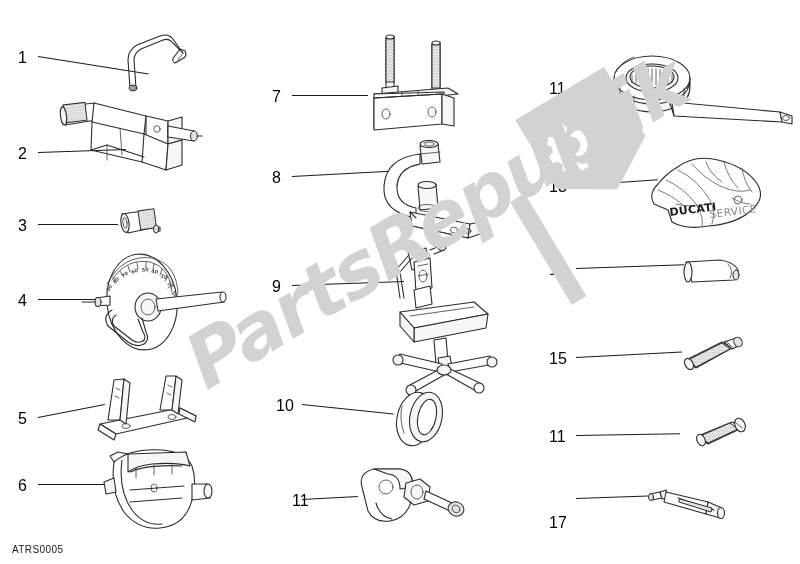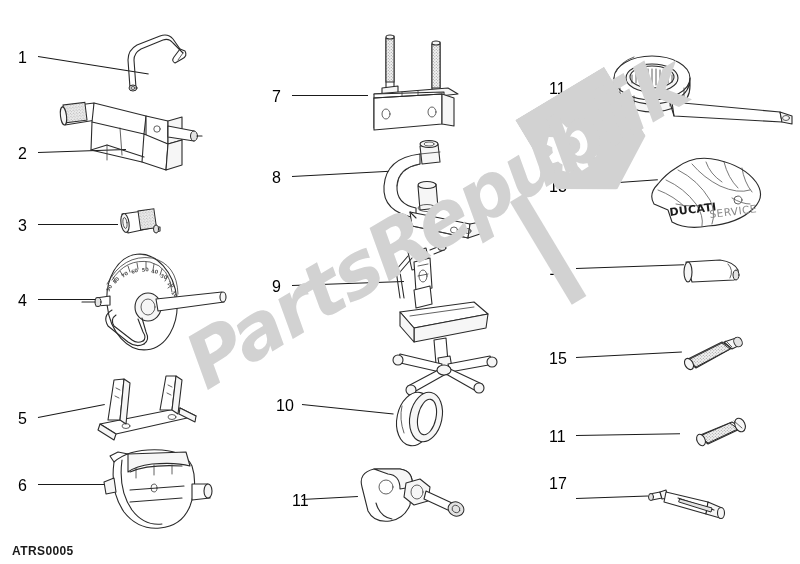--- a/index.html
+++ b/index.html
@@ -67,21 +67,21 @@
   .knurl{fill:url(#knurlpat);stroke:#2b2b2b;stroke-width:1.0;}
   .lbl{font-family:"DejaVu Sans", sans-serif;font-weight:bold;
        fill:#1a1a1a;}
   .lbl-o{font-family:"DejaVu Sans", sans-serif;
        fill:#555;font-weight:bold;}
 
   
   #footer-code{
     position:absolute;left:12px;top:544px;
     font-family:"Liberation Sans", sans-serif;
-    font-size:12px;font-weight:bold;letter-spacing:0.4px;
+    font-size:10px;font-weight:normal;letter-spacing:0.4px;
     color:#1a1a1a;z-index:6;
   }
 </style>
 </head>
 <body>
 
 <div id="sheet">
 
   <svg width="0" height="0" style="position:absolute" aria-hidden="true">
     <defs>
@@ -118,21 +118,21 @@
     <span class="num callout" style="left:272px;top:88px">7</span>
     <span class="num callout" style="left:272px;top:169px">8</span>
     <span class="num callout" style="left:272px;top:278px">9</span>
     <span class="num callout" style="left:276px;top:397px">10</span>
     <span class="num callout" style="left:292px;top:492px">11</span>
     <span class="num callout" style="left:549px;top:80px">11</span>
     <span class="num callout" style="left:549px;top:178px">13</span>
     <span class="num callout" style="left:549px;top:261px">14</span>
     <span class="num callout" style="left:549px;top:350px">15</span>
     <span class="num callout" style="left:549px;top:428px">11</span>
-    <span class="num callout" style="left:549px;top:475px">17</span>
+    <span class="num callout" style="left:549px;top:514px">17</span>
 
     <div class="leader" style="left:38px;top:56px;width:112px;transform:rotate(9deg)"></div>
     <div class="leader" style="left:38px;top:152px;width:88px;transform:rotate(-2deg)"></div>
     <div class="leader" style="left:38px;top:224px;width:80px;"></div>
     <div class="leader" style="left:38px;top:299px;width:72px;"></div>
     <div class="leader" style="left:38px;top:417px;width:68px;transform:rotate(-11deg)"></div>
     <div class="leader" style="left:38px;top:484px;width:72px;"></div>
     <div class="leader" style="left:292px;top:95px;width:76px;"></div>
     <div class="leader" style="left:292px;top:176px;width:98px;transform:rotate(-3deg)"></div>
     <div class="leader" style="left:292px;top:285px;width:112px;transform:rotate(-2deg)"></div>

